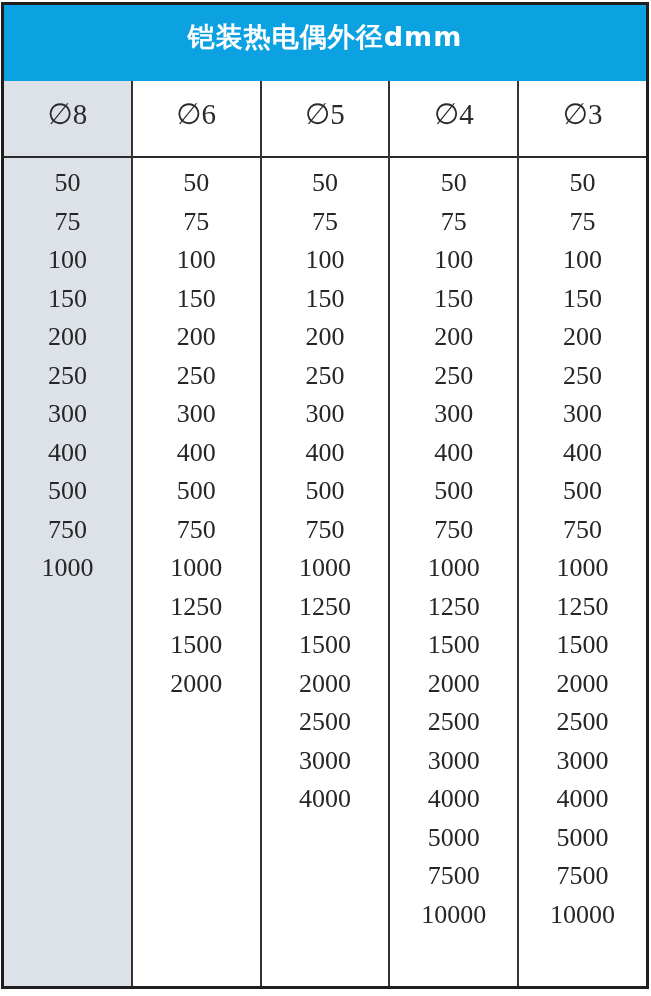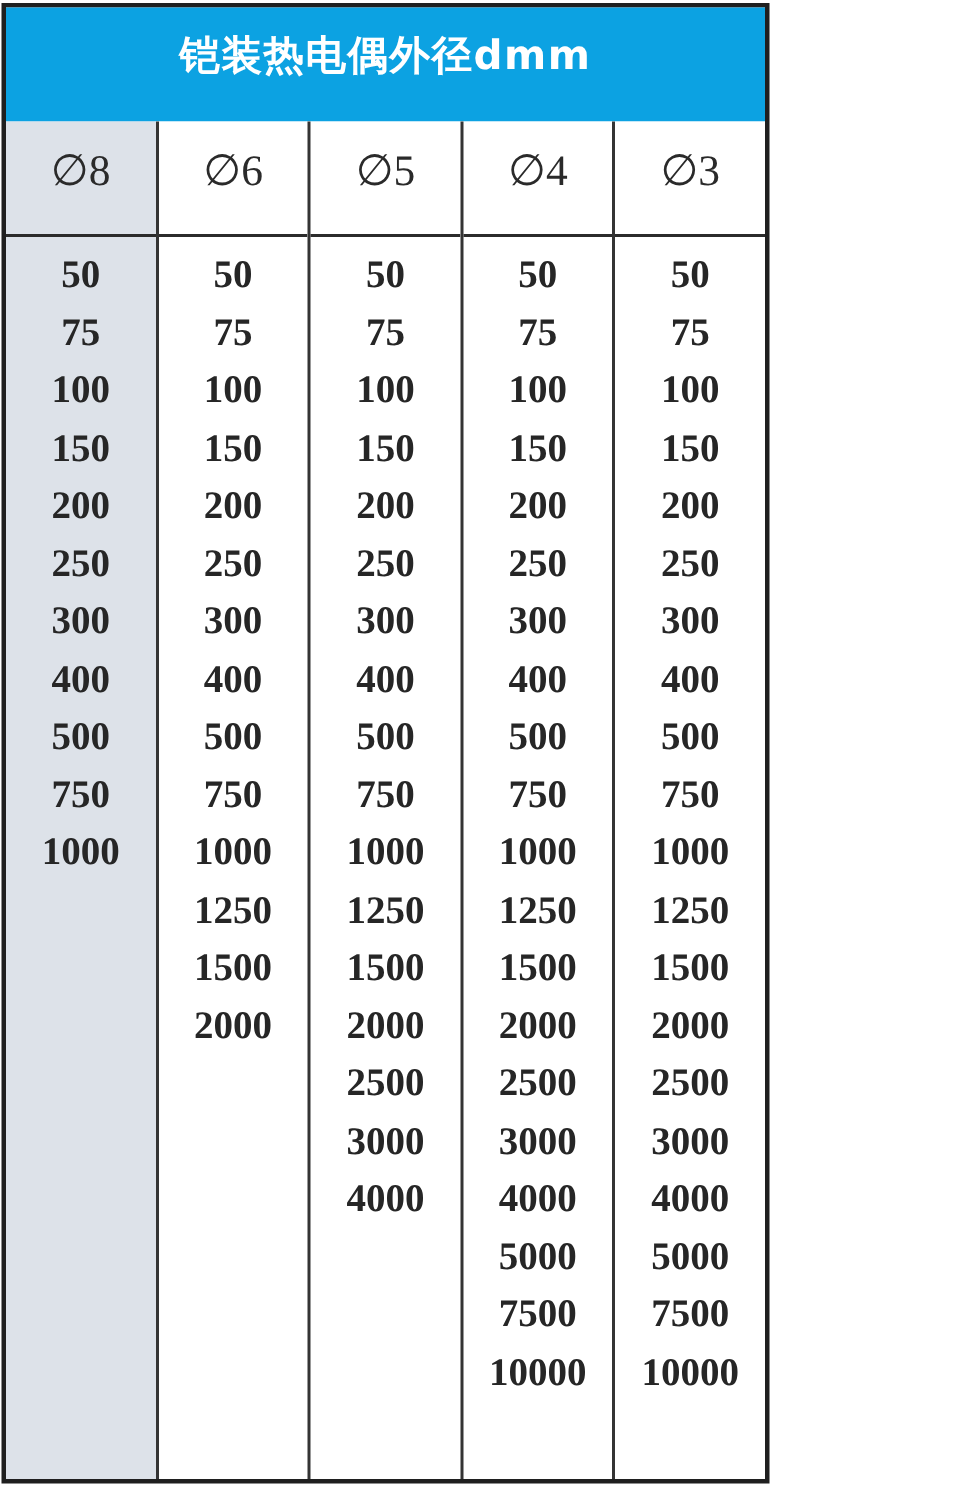--- a/index.html
+++ b/index.html
@@ -4,21 +4,21 @@
 <style>
   * { margin: 0; padding: 0; box-sizing: border-box; }
   html, body { background: #ffffff; }
   body {
     width: 651px; height: 996px;
     font-family: "Liberation Serif", "DejaVu Serif", serif;
     position: relative; overflow: hidden;
   }
   .table-frame {
     position: absolute; left: 1px; top: 2px;
-    width: 512px; height: 987px;
+    width: 648px; height: 987px;
     border: 3px solid #1f1f1f;
     background: #ffffff;
     display: flex; flex-direction: column;
   }
   .table-title {
     height: 76px; flex: none;
     background: #0ca2e2;
     color: #ffffff;
     display: flex; align-items: center; justify-content: center;
     padding-bottom: 12px;
@@ -30,21 +30,21 @@
   .col + .col { border-left: 2px solid #343434; }
   .col.shaded { background: #dde2e9; }
   .col-head {
     height: 77px; flex: none;
     border-bottom: 2px solid #2b2b2b;
     display: flex; align-items: center; justify-content: center;
     padding-bottom: 10px;
     font-size: 29px; color: #2a2a2a;
     font-family: "Liberation Serif", "DejaVu Sans", serif;
   }
-  .col-body { padding-top: 6px; font-weight: bold; }
+  .col-body { padding-top: 6px; }
   .cell {
     height: 38.5px; line-height: 38.5px;
     text-align: center;
     font-size: 26px; color: #262626;
   }
 </style>
 </head>
 <body>
 
 <div class="table-frame">

